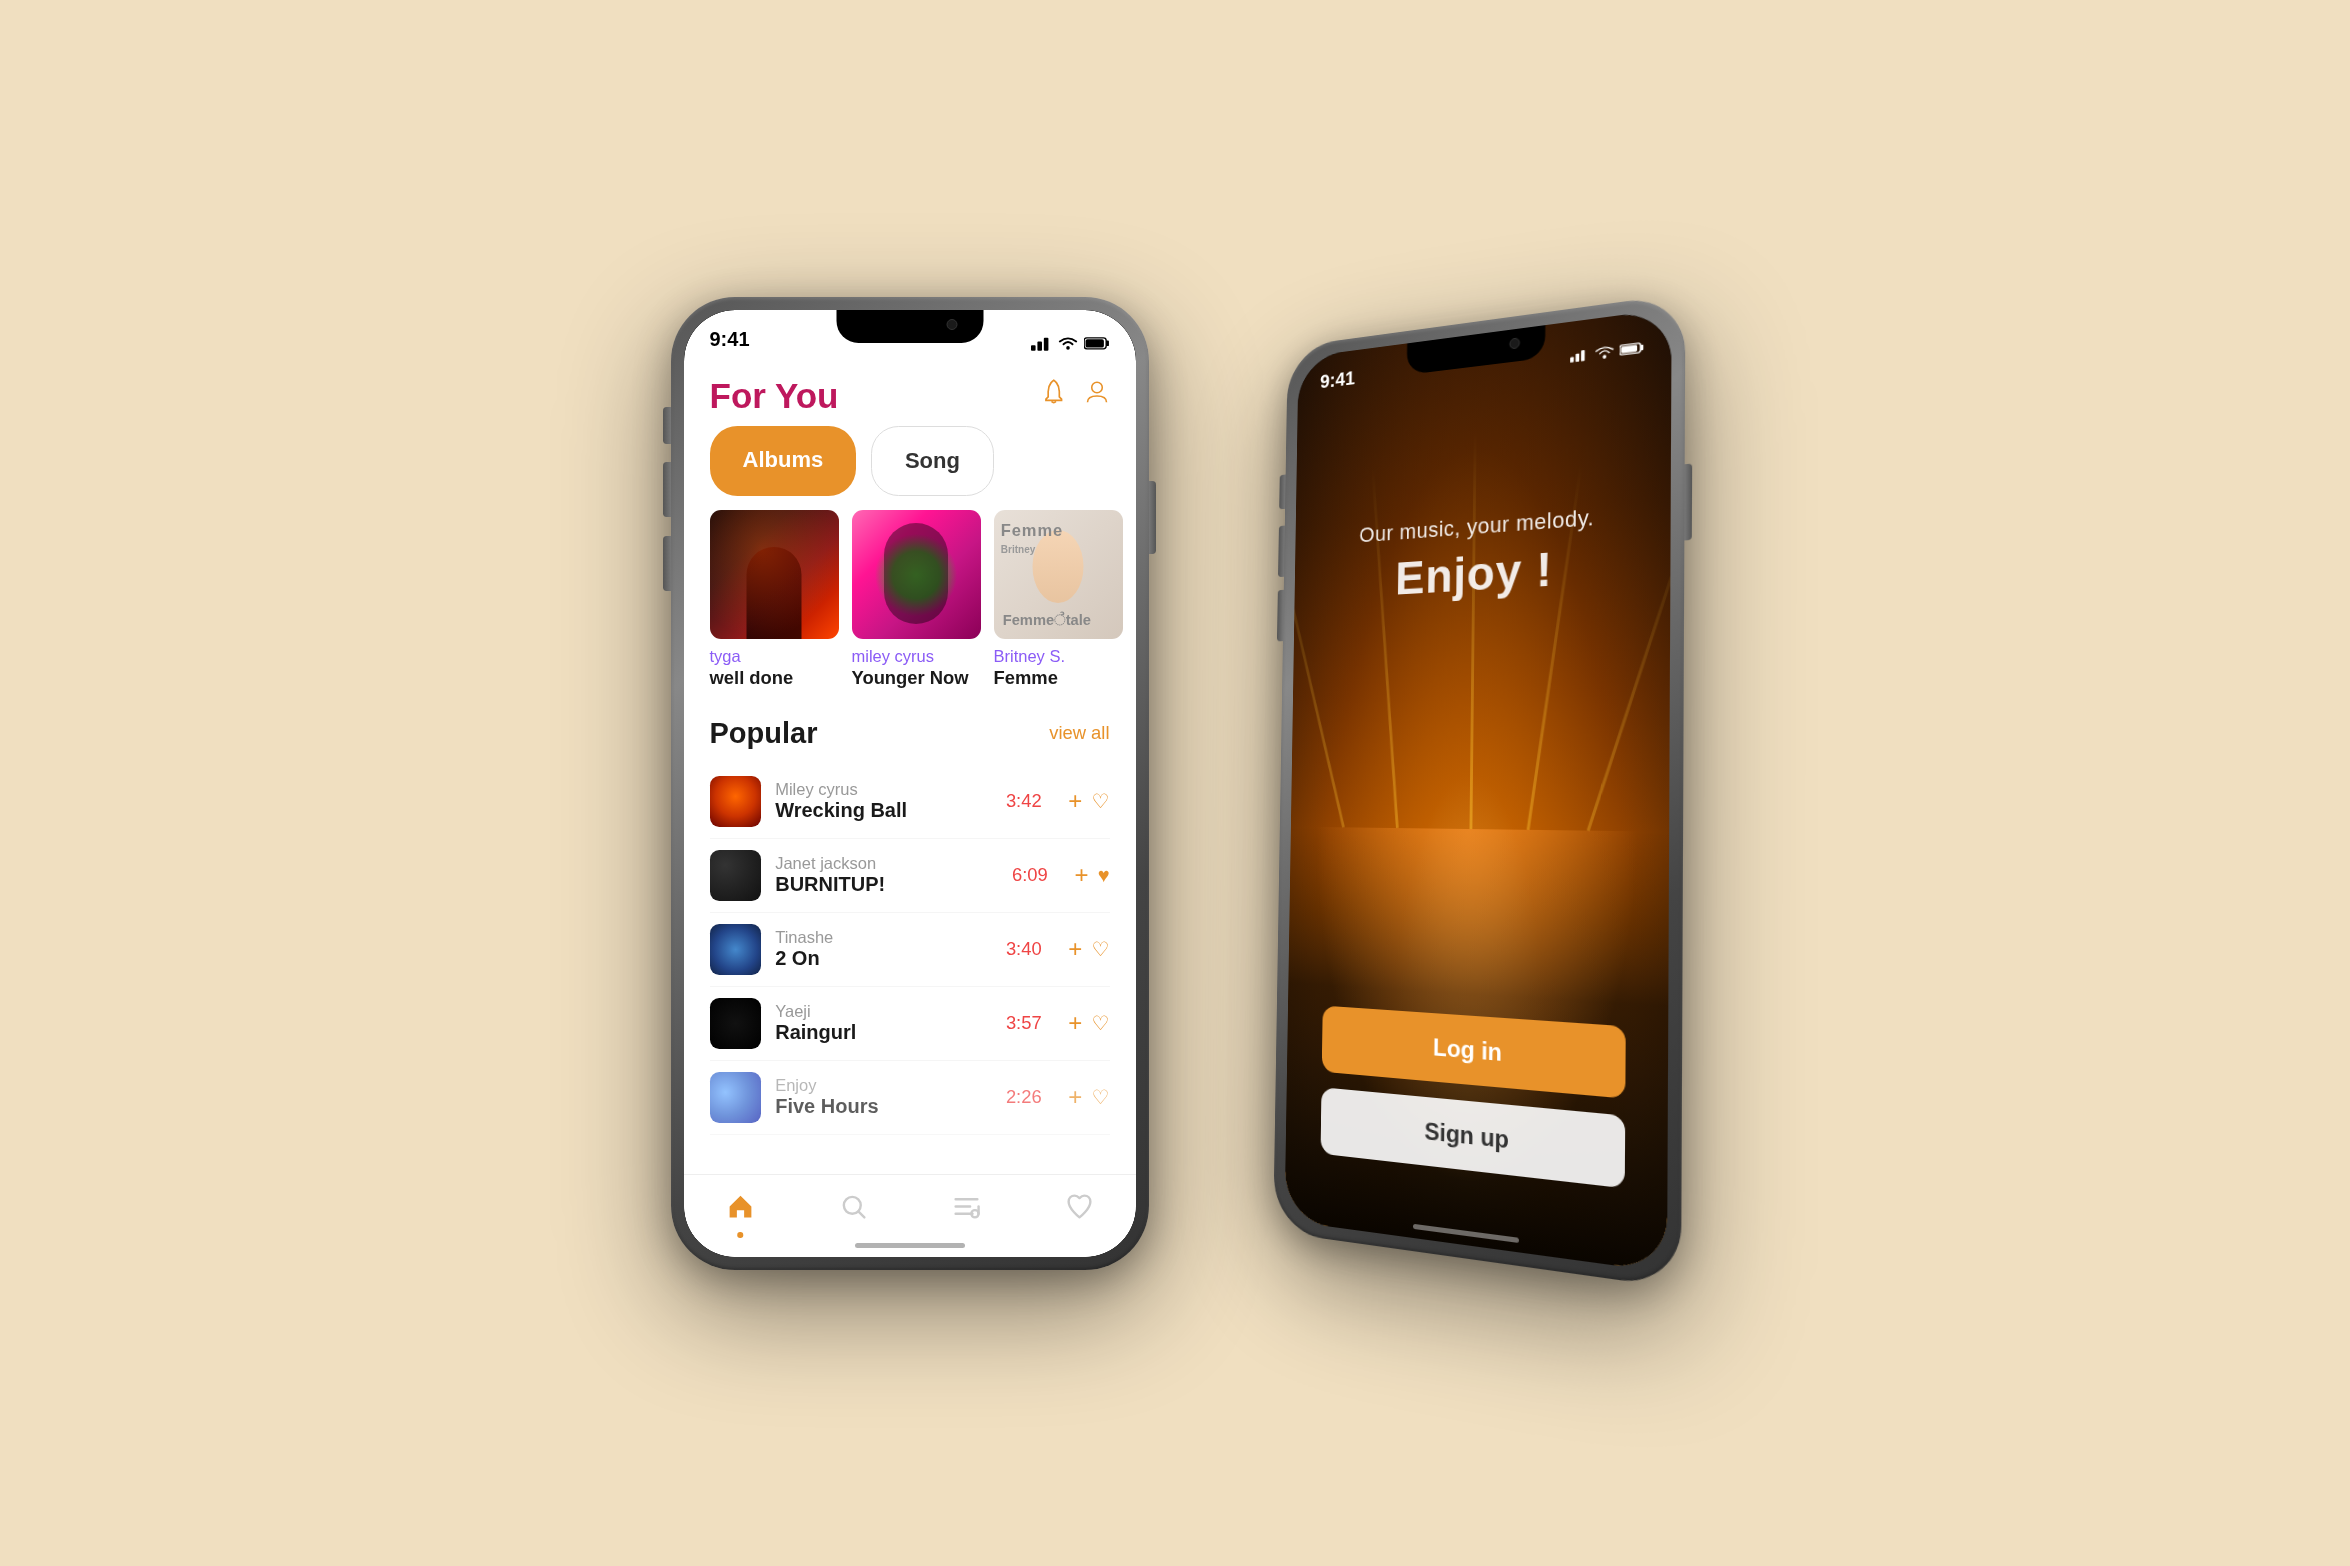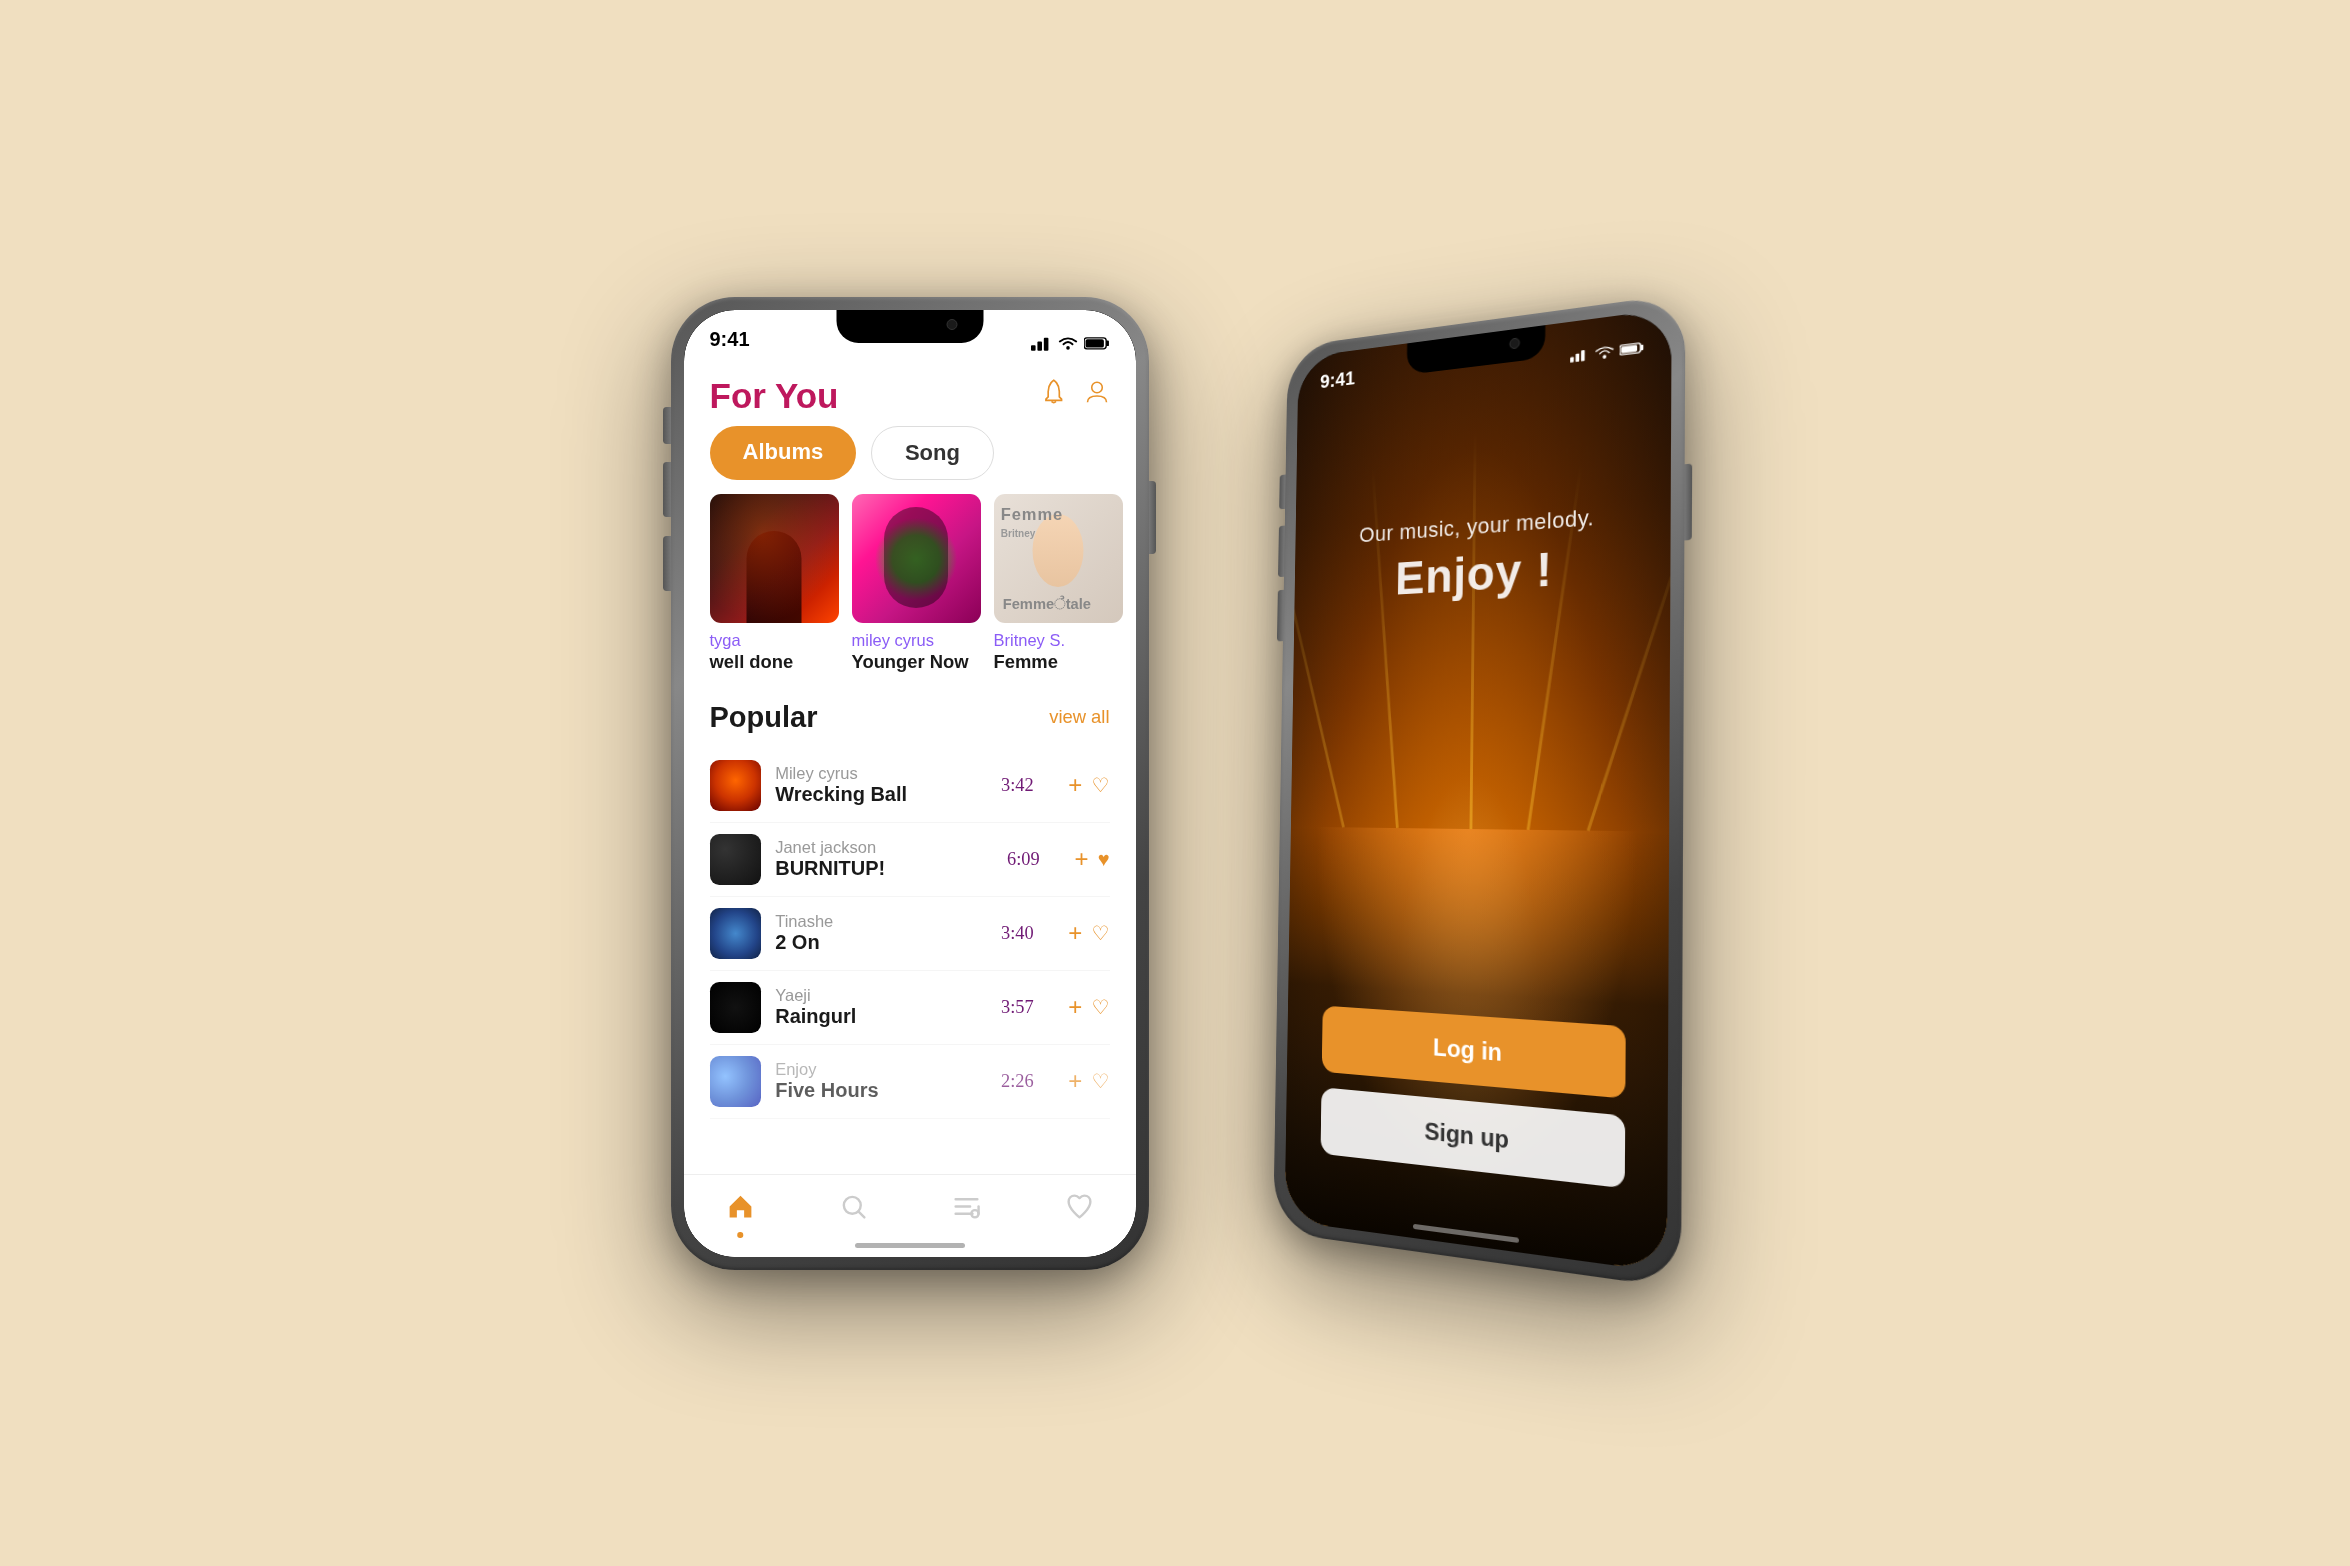--- a/index.html
+++ b/index.html
@@ -193,21 +193,21 @@
     }
 
     
     .tabs {
       display: flex;
       gap: 14.7px;
       padding: 0 26px 14.7px;
     }
 
     .tab {
-      padding: 13px 33px;
+      padding: 21px 33px;
       border-radius: 27.5px;
       font-size: 22px;
       font-weight: 600;
       cursor: pointer;
     }
 
     .tab-active {
       background: #e8922a;
       color: #fff;
     }
@@ -369,23 +369,22 @@
     }
 
     .song-title {
       font-size: 20px;
       font-weight: 700;
       color: #1a1a1a;
     }
 
     .song-duration {
       font-size: 18.4px;
-      color: #701a75;
-      margin-right: 20px;
-      font-family: Liberation Serif, serif;
+      color: #ef4444;
+      margin-right: 12px;
     }
 
     .song-actions {
       display: flex;
       align-items: center;
       gap: 9.2px;
     }
 
     .song-add {
       font-size: 24px;

